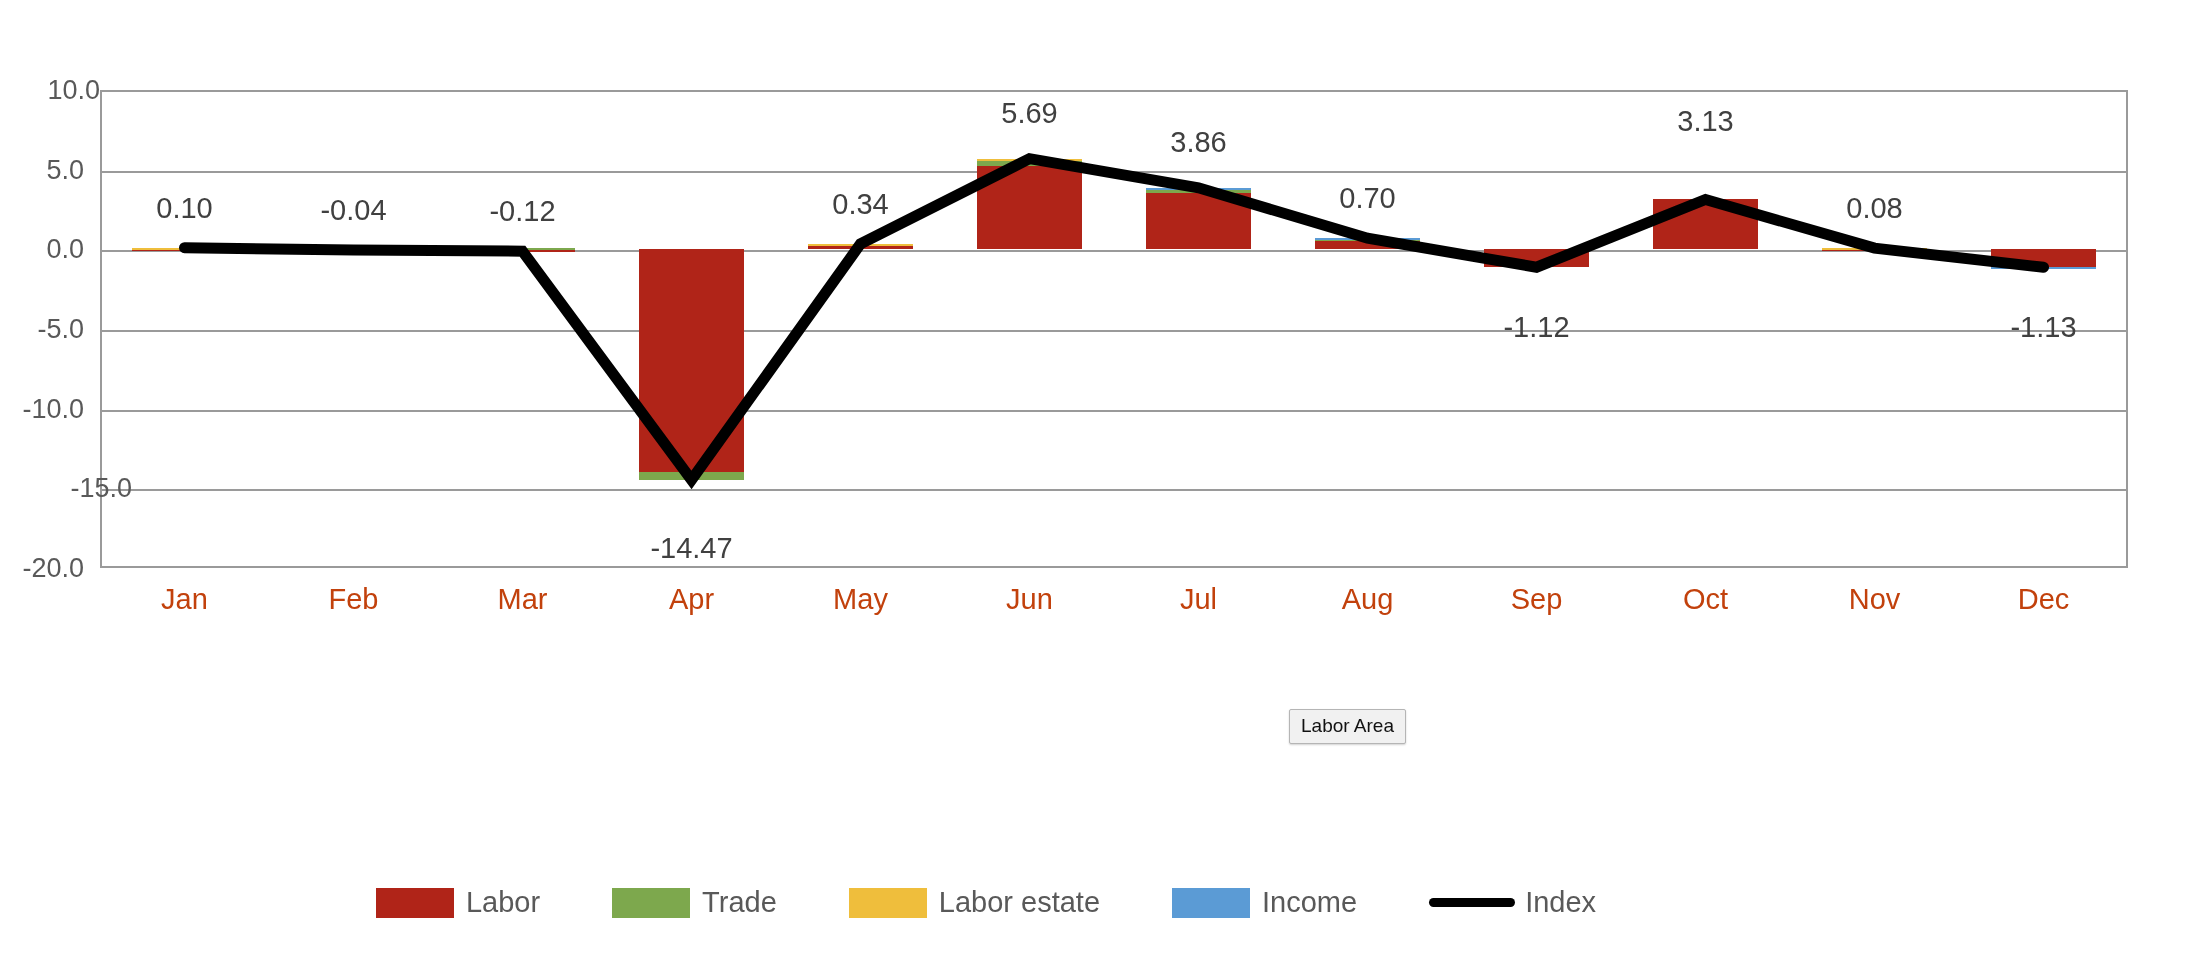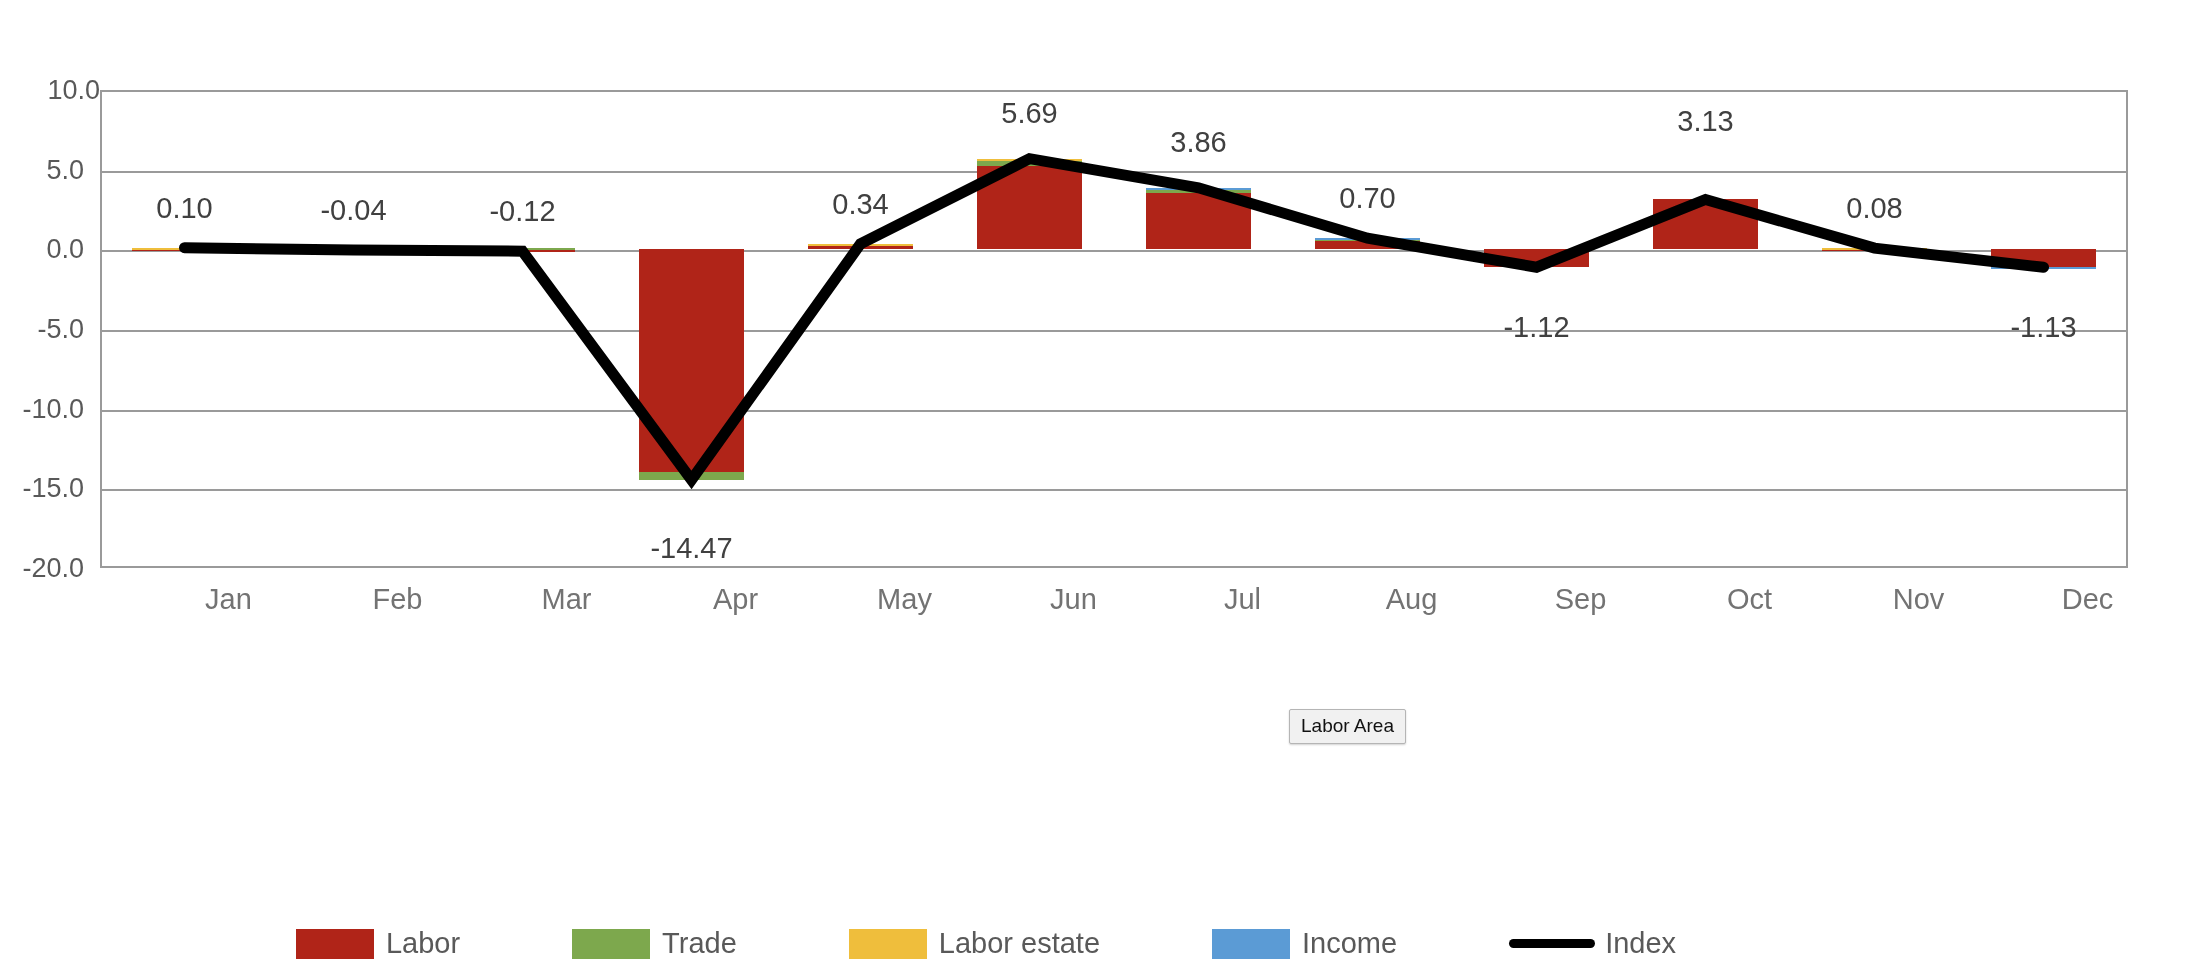--- a/index.html
+++ b/index.html
@@ -39,25 +39,24 @@
     width:78px;
     text-align:right;
     font-size:27px;color:#595959;
     transform:translateY(-50%);
     white-space:nowrap;
   }
 
   
   .xtick{
     position:absolute;top:583px;
-    font-size:29px;color:#737373;
+    font-size:29px;color:#c2410c;
     text-align:center;
     transform:translateX(-50%);
     white-space:nowrap;
-    margin-left:44px;
   }
 
   
   .bars-layer,.line-layer,.labels-layer{
     position:absolute;left:0;top:0;width:2186px;height:974px;
     pointer-events:none;
   }
   .bar-seg{position:absolute;}
 
   
@@ -77,22 +76,22 @@
     background:#f1f1f1;
     border:1px solid #b5b5b5;
     border-radius:2px;
     font-size:19px;color:#111;
     box-shadow:0 1px 2px rgba(0,0,0,0.18);
     white-space:nowrap;
   }
 
   
   .legend{
-    position:absolute;left:0;top:927px;width:1972px;
-    display:flex;justify-content:center;align-items:center;gap:40px;
+    position:absolute;left:0;top:886px;width:1972px;
+    display:flex;justify-content:center;align-items:center;
   }
   .legend-item{display:flex;align-items:center;margin:0 36px;}
   .legend-swatch{width:78px;height:30px;margin-right:12px;display:inline-block;}
   .legend-line{width:86px;height:9px;background:#000;margin-right:10px;border-radius:5px;display:inline-block;}
   .legend-label{font-size:29px;color:#595959;white-space:nowrap;}
 </style>
 </head>
 <body>
 
 <div id="chart-root">
@@ -107,21 +106,21 @@
         <div class="gridline" style="top: 397.333px;"></div>
       </div>
   </div>
 
   <div id="yticks">
       <div class="ytick" style="top: 90px; left: 16px; width: 84px;">10.0</div>
       <div class="ytick" style="top: 169.667px; left: 0px; width: 84px;">5.0</div>
       <div class="ytick" style="top: 249.333px; left: 0px; width: 84px; text-align: right;">0.0</div>
       <div class="ytick" style="top: 329px; left: 0px; width: 84px;">-5.0</div>
       <div class="ytick" style="top: 408.667px; left: 0px; width: 84px;">-10.0</div>
-      <div class="ytick" style="top: 488.333px; left: 0px; width: 84px;">-15.0</div>
+      <div class="ytick" style="top: 488.333px; left: 0px; width: 84px; padding-left: 48px;">-15.0</div>
       <div class="ytick" style="top: 568px; left: 0px; width: 84px;">-20.0</div>
     </div>
   <div id="xticks">
       <div class="xtick" style="left: 184.5px;">Jan</div>
       <div class="xtick" style="left: 353.5px;">Feb</div>
       <div class="xtick" style="left: 522.5px;">Mar</div>
       <div class="xtick" style="left: 691.5px;">Apr</div>
       <div class="xtick" style="left: 860.5px;">May</div>
       <div class="xtick" style="left: 1029.5px;">Jun</div>
       <div class="xtick" style="left: 1198.5px;">Jul</div>

